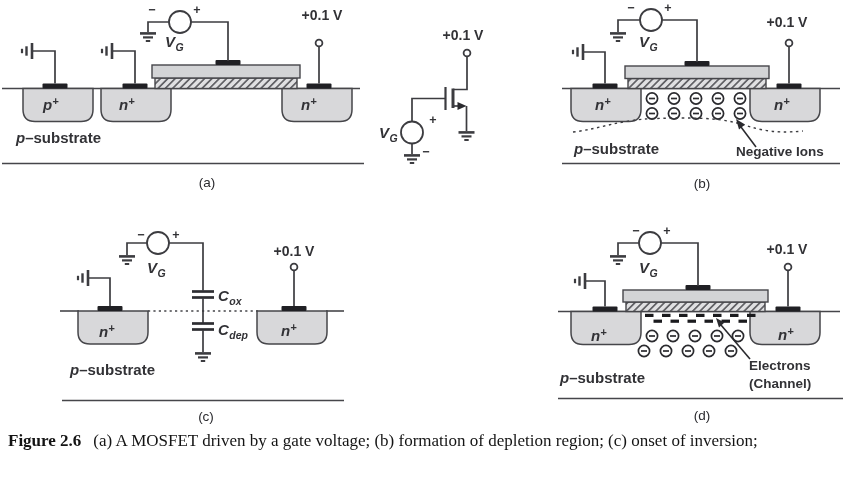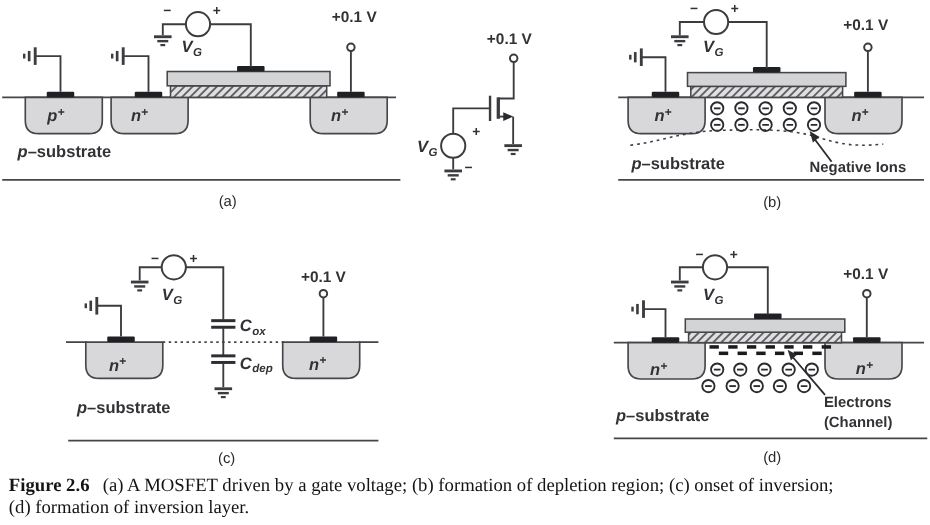--- a/index.html
+++ b/index.html
@@ -242,15 +242,14 @@
     <text class="lbl it" x="778" y="340"><tspan>n</tspan><tspan class="sup" dy="-5">+</tspan></text>
     <text class="lbl" x="560" y="383"><tspan class="it">p</tspan><tspan>–substrate</tspan></text>
     <text class="ann" x="749" y="370">Electrons</text>
     <text class="ann" x="749" y="388">(Channel)</text>
     <text class="tag" x="702" y="420" text-anchor="middle">(d)</text>
   </g>
 </svg>
 
 <div class="caption">
   <span class="figno">Figure 2.6</span><span>(a) A MOSFET driven by a gate voltage; (b) formation of depletion region; (c) onset of inversion;</span><br>
-  <span>(d) formation of inversion layer.</span>
 </div>
 </div>
 
 </body></html>

